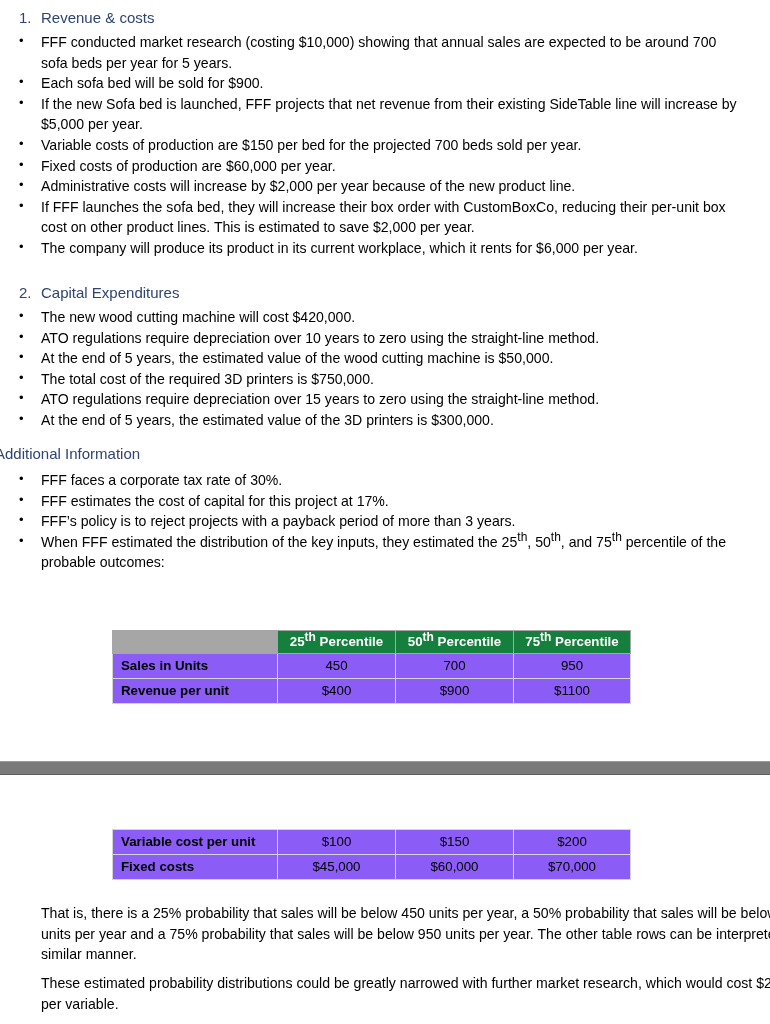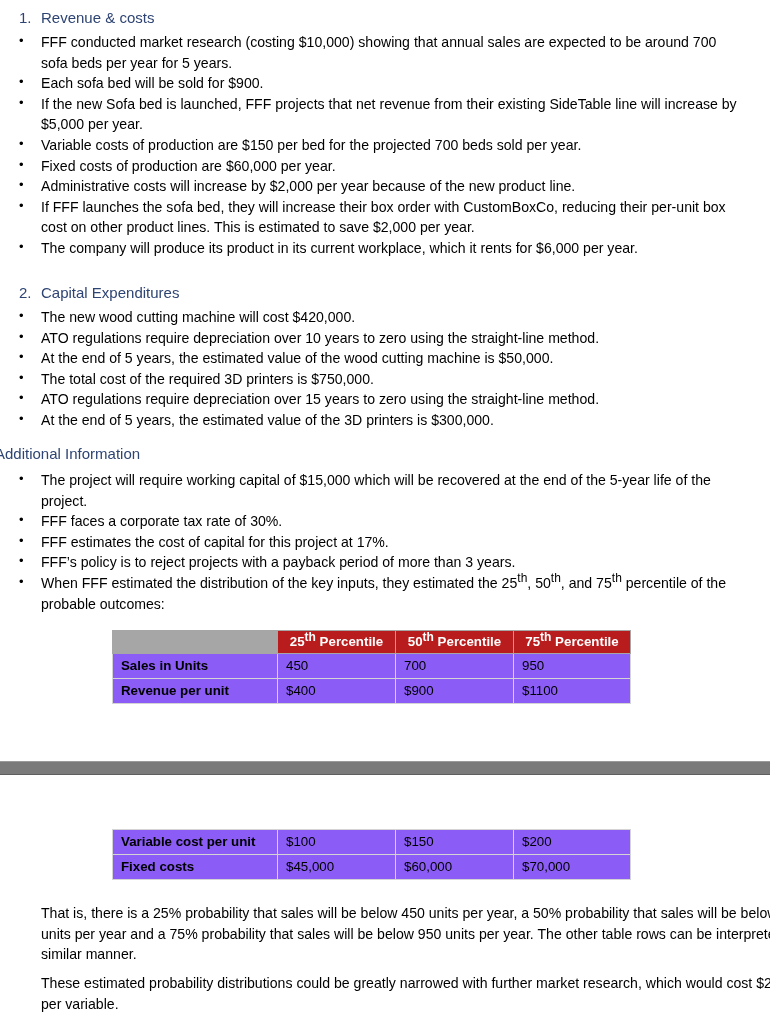--- a/index.html
+++ b/index.html
@@ -102,21 +102,21 @@
     position: absolute;
     table-layout: fixed;
     font-size: 13.3px;
   }
   .pct-table col.c0 { width: 165px; }
   .pct-table col.c1 { width: 118px; }
   .pct-table col.c2 { width: 118px; }
   .pct-table col.c3 { width: 117px; }
 
   .pct-table thead th {
-    background: #b91c1c;
+    background: #15803d;
     color: #ffffff;
     font-weight: bold;
     text-align: center;
     padding: 3px 8px 4px 8px;
     border: 1px solid #a6a6a6;
     font-size: 13.3px;
     white-space: nowrap;
   }
   .pct-table thead th.blank {
     background: #a6a6a6;
@@ -128,21 +128,21 @@
     background: #8b5cf6;
     height: 19px;
   }
   .pct-table tbody td.label {
     font-weight: bold;
     text-align: left;
     color: #000;
     white-space: nowrap;
   }
   .pct-table tbody td.val {
-    text-align: left;
+    text-align: center;
     color: #000;
   }
 </style>
 </head>
 <body>
 
 <div class="page">
 
   <div style="position:absolute; left:0; top:8px; width:770px;">
     <div class="section-heading">
@@ -172,21 +172,20 @@
       <li><span>At the end of 5 years, the estimated value of the wood cutting machine is $50,000.</span></li>
       <li><span>The total cost of the required 3D printers is $750,000.</span></li>
       <li><span>ATO regulations require depreciation over 15 years to zero using the straight-line method.</span></li>
       <li><span>At the end of 5 years, the estimated value of the 3D printers is $300,000.</span></li>
     </ul>
   </div>
 
   <div style="position:absolute; left:0; top:444px; width:770px;">
     <div class="heading-plain">Additional Information</div>
     <ul class="bullets" style="margin-top:6px;">
-      <li style="padding-right:26px;"><span>The project will require working capital of $15,000 which will be recovered at the end of the 5-year life of the project.</span></li>
       <li><span>FFF faces a corporate tax rate of 30%.</span></li>
       <li><span>FFF estimates the cost of capital for this project at 17%.</span></li>
       <li><span>FFF’s policy is to reject projects with a payback period of more than 3 years.</span></li>
       <li style="padding-right:32px;">
         <span>When FFF estimated the distribution of the key inputs, they estimated the 25</span><sup>th</sup><span>, 50</span><sup>th</sup><span>, and 75</span><sup>th</sup><span> percentile of the probable outcomes:</span>
       </li>
     </ul>
   </div>
 
   <table class="pct-table" style="left:112px; top:630px; width:518px;">

